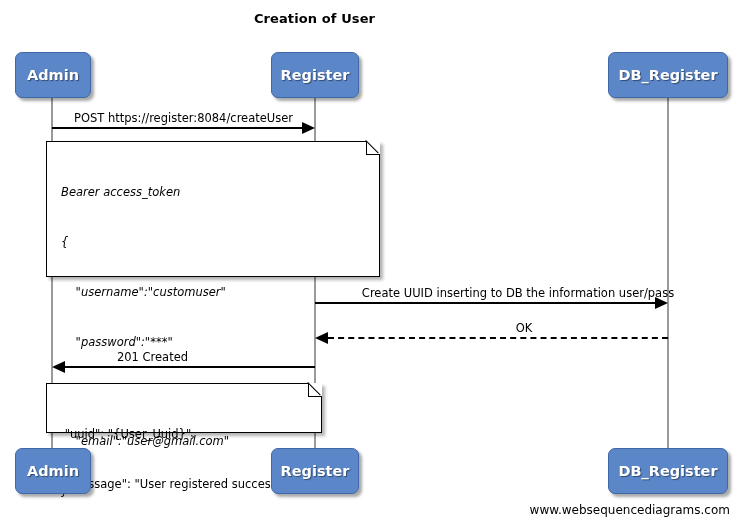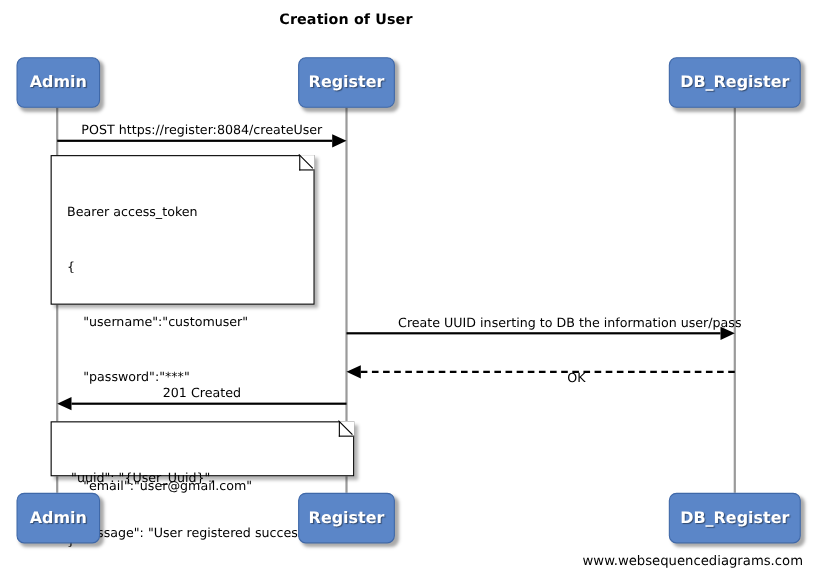--- a/index.html
+++ b/index.html
@@ -156,42 +156,42 @@
     <span>Register</span>
   </div>
   <div class="participant" style="left:608px; top:52px; width:120px; height:46px;">
     <span>DB_Register</span>
   </div>
 
   <div class="msg-label" style="left:52px; top:111px; width:263px;">POST https://register:8084/createUser</div>
   <div class="msg-line" style="left:52px; top:127px; width:250px;"></div>
   <div class="arrow-head right" style="left:302px; top:122px;"></div>
 
-  <div class="note" style="left:46px; top:141px; width:240px; height:136px;">
+  <div class="note" style="left:46px; top:141px; width:334px; height:136px;font-style:italic;">
     <div class="note-fold"></div>
     <div class="note-body">
       <div class="note-line">Bearer access_token</div>
       <div class="note-line">{</div>
       <div class="note-line">    "username":"customuser"</div>
       <div class="note-line">    "password":"***"</div>
       <div class="note-line">    "description":"Exposer (APF, AMF, AEF)"</div>
       <div class="note-line">    "email":"user@gmail.com"</div>
       <div class="note-line">}</div>
     </div>
   </div>
 
   <div class="msg-label" style="left:315px; top:286px; width:406px;">Create UUID inserting to DB the information user/pass</div>
   <div class="msg-line" style="left:315px; top:302px; width:340px;"></div>
   <div class="arrow-head right" style="left:655px; top:297px;"></div>
 
-  <div class="msg-label" style="left:315px; top:336px; width:418px;">OK</div>
+  <div class="msg-label" style="left:315px; top:321px; width:418px;">OK</div>
   <div class="msg-line dashed" style="left:328px; top:337px; width:340px;"></div>
   <div class="arrow-head left" style="left:315px; top:332px;"></div>
 
-  <div class="msg-label" style="left:68px; top:350px; width:231px;">201 Created</div>
+  <div class="msg-label" style="left:37px; top:350px; width:231px;">201 Created</div>
   <div class="msg-line" style="left:65px; top:366px; width:250px;"></div>
   <div class="arrow-head left" style="left:52px; top:361px;"></div>
 
   <div class="note" style="left:46px; top:383px; width:276px; height:50px;">
     <div class="note-fold"></div>
     <div class="note-body">
       <div class="note-line"> "uuid": "{User_Uuid}",</div>
       <div class="note-line"> "message": "User registered successfully"</div>
     </div>
   </div>

